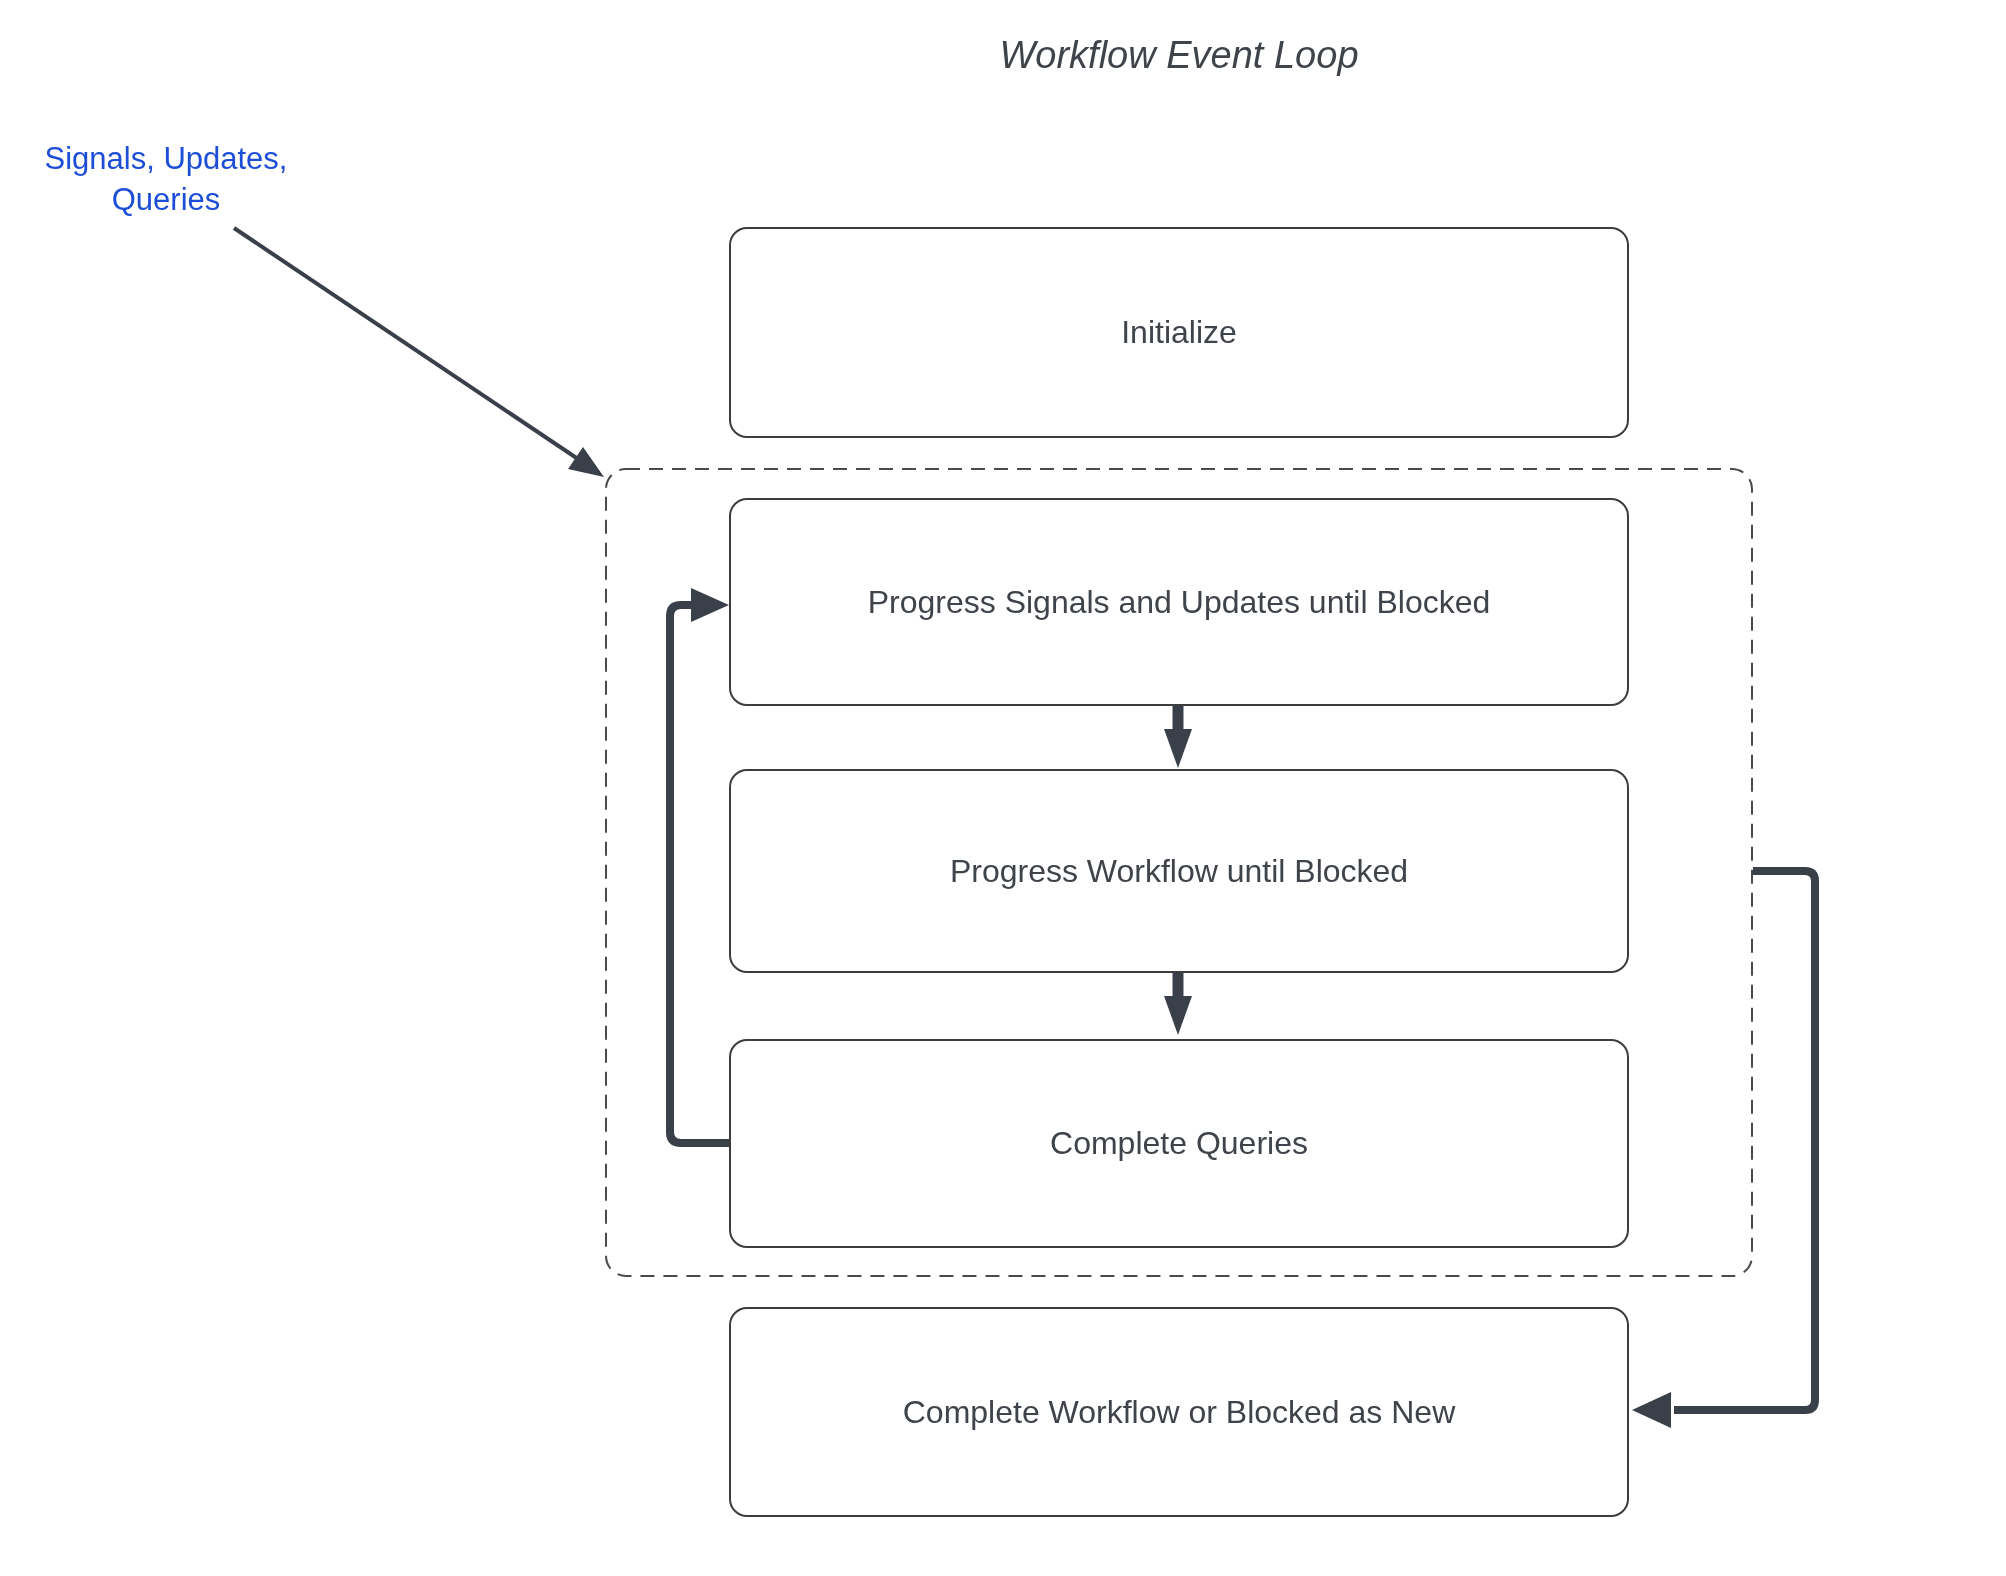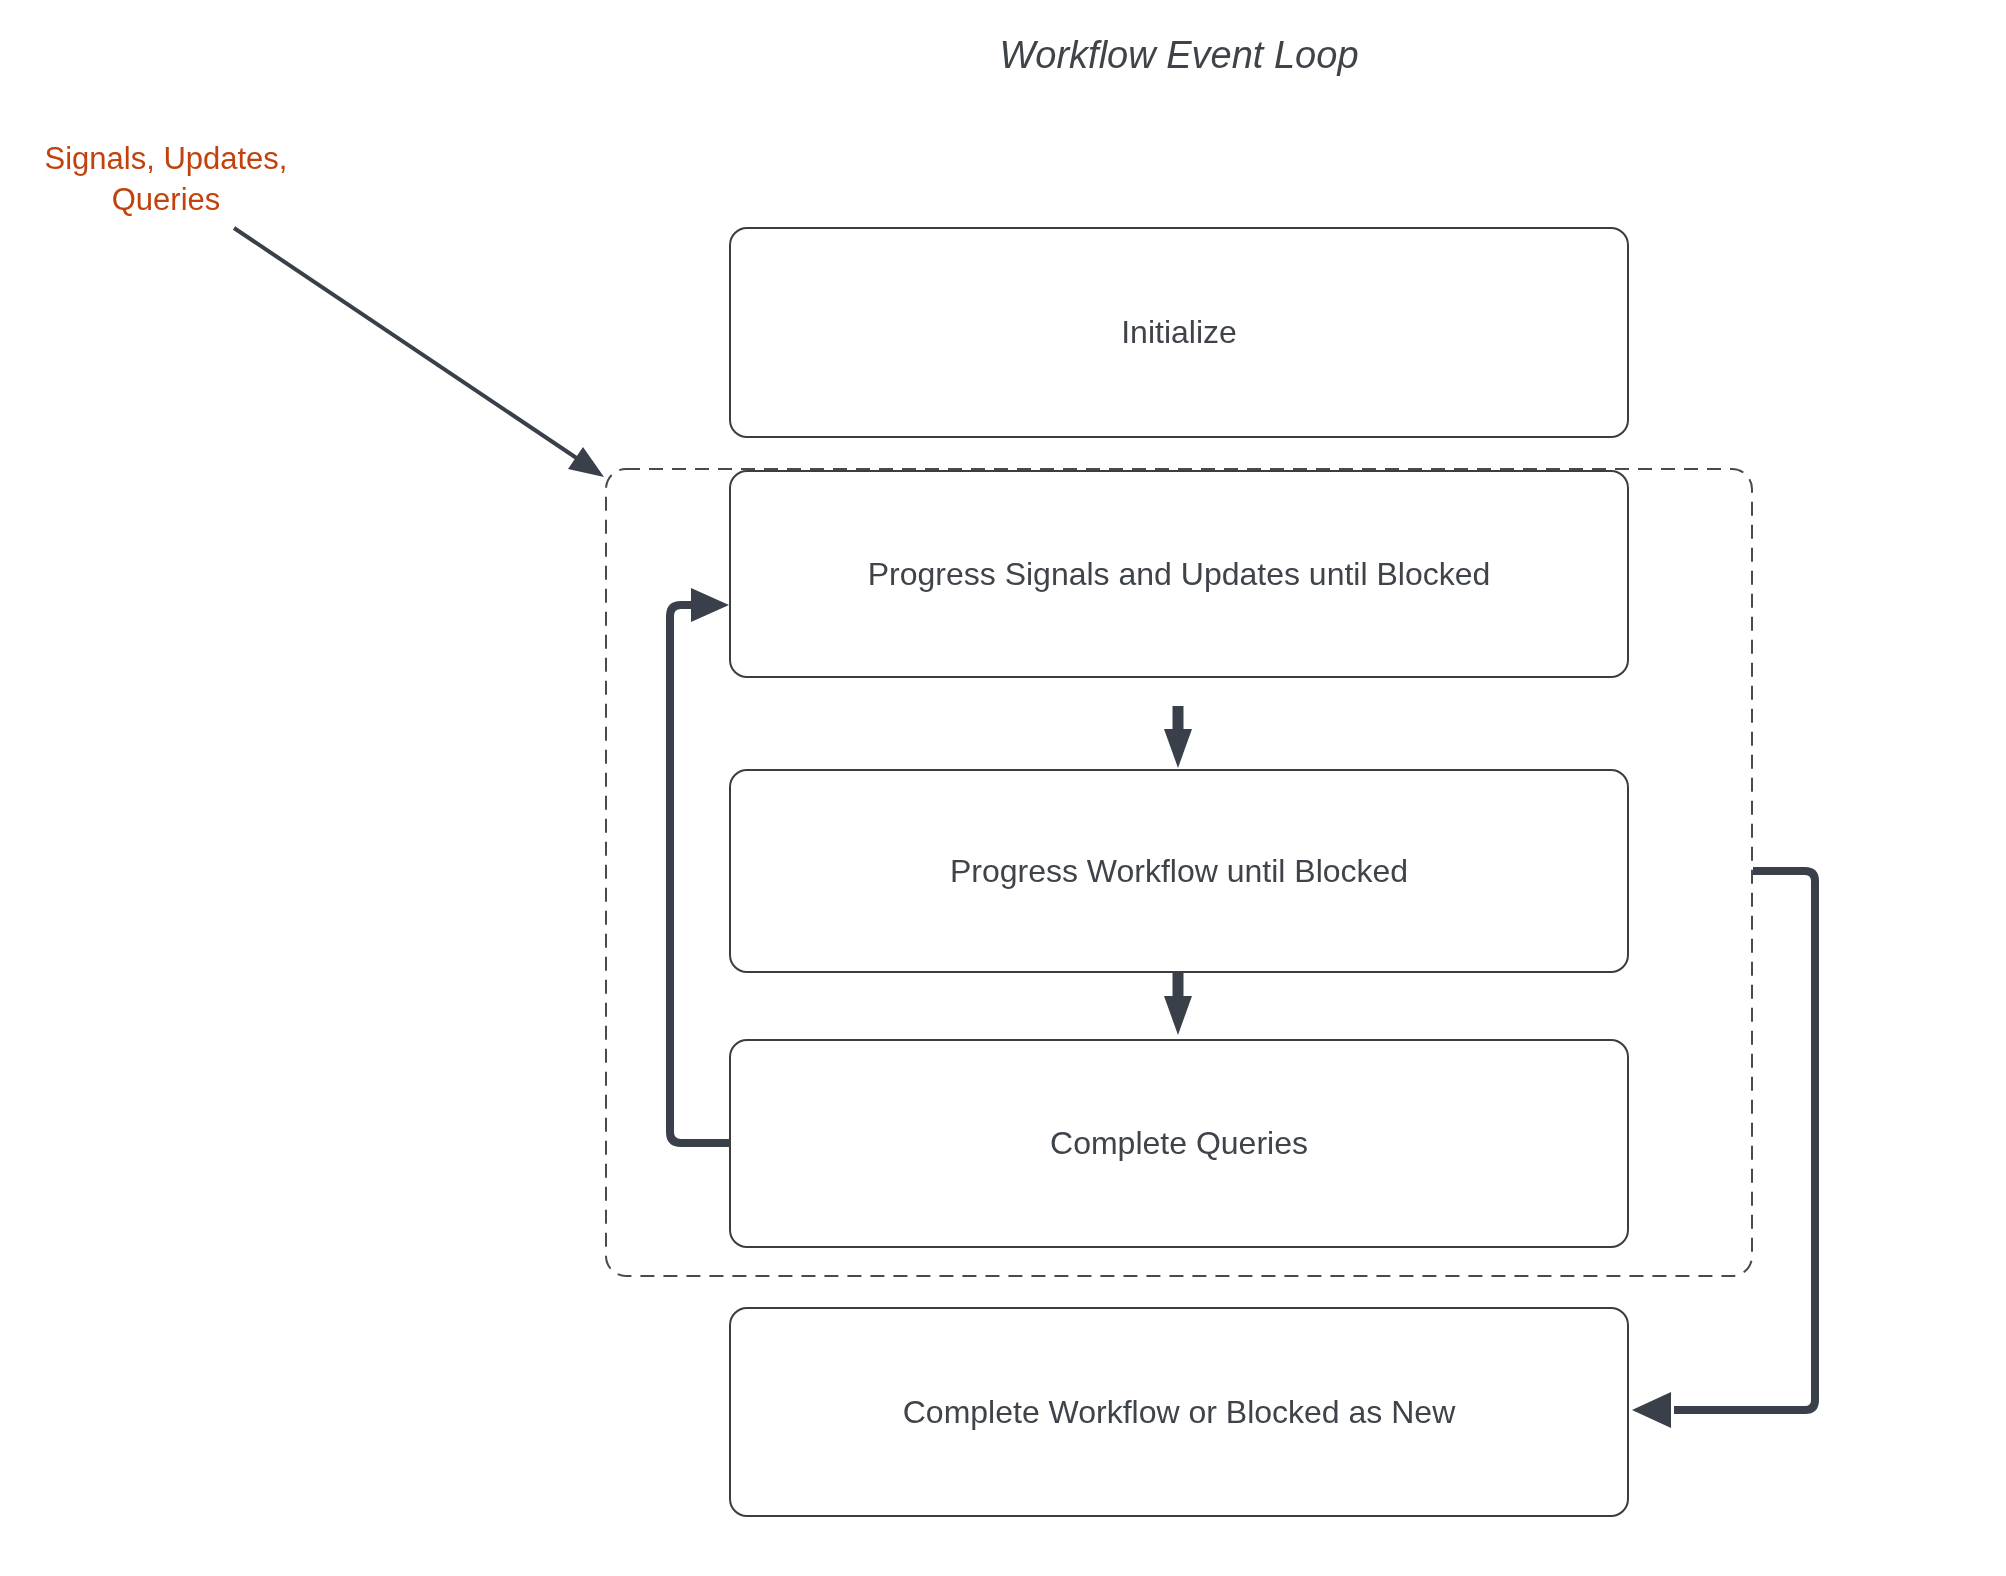--- a/index.html
+++ b/index.html
@@ -27,39 +27,39 @@
     color: #3f434a;
   }
   .ext-label {
     position: absolute;
     left: 20px;
     top: 138px;
     width: 292px;
     text-align: center;
     font-size: 31px;
     line-height: 41px;
-    color: #c2410c;
+    color: #1d4ed8;
   }
   .node {
     position: absolute;
     left: 729px;
     width: 900px;
     background: #ffffff;
     border: 2px solid #3d3d3d;
     border-radius: 18px;
     box-sizing: border-box;
     display: flex;
     align-items: center;
     justify-content: center;
     font-size: 32px;
     color: #3f434a;
     text-align: center;
   }
   #node-initialize        { top: 227px;  height: 211px; }
-  #node-progress-signals  { top: 470px;  height: 208px; }
+  #node-progress-signals  { top: 498px;  height: 208px; }
   #node-progress-workflow { top: 769px;  height: 204px; }
   #node-execute-queries   { top: 1039px; height: 209px; }
   #node-complete          { top: 1307px; height: 210px; }
   svg.connector-layer {
     position: absolute;
     left: 0;
     top: 0;
     pointer-events: none;
   }
   .thick-line {

